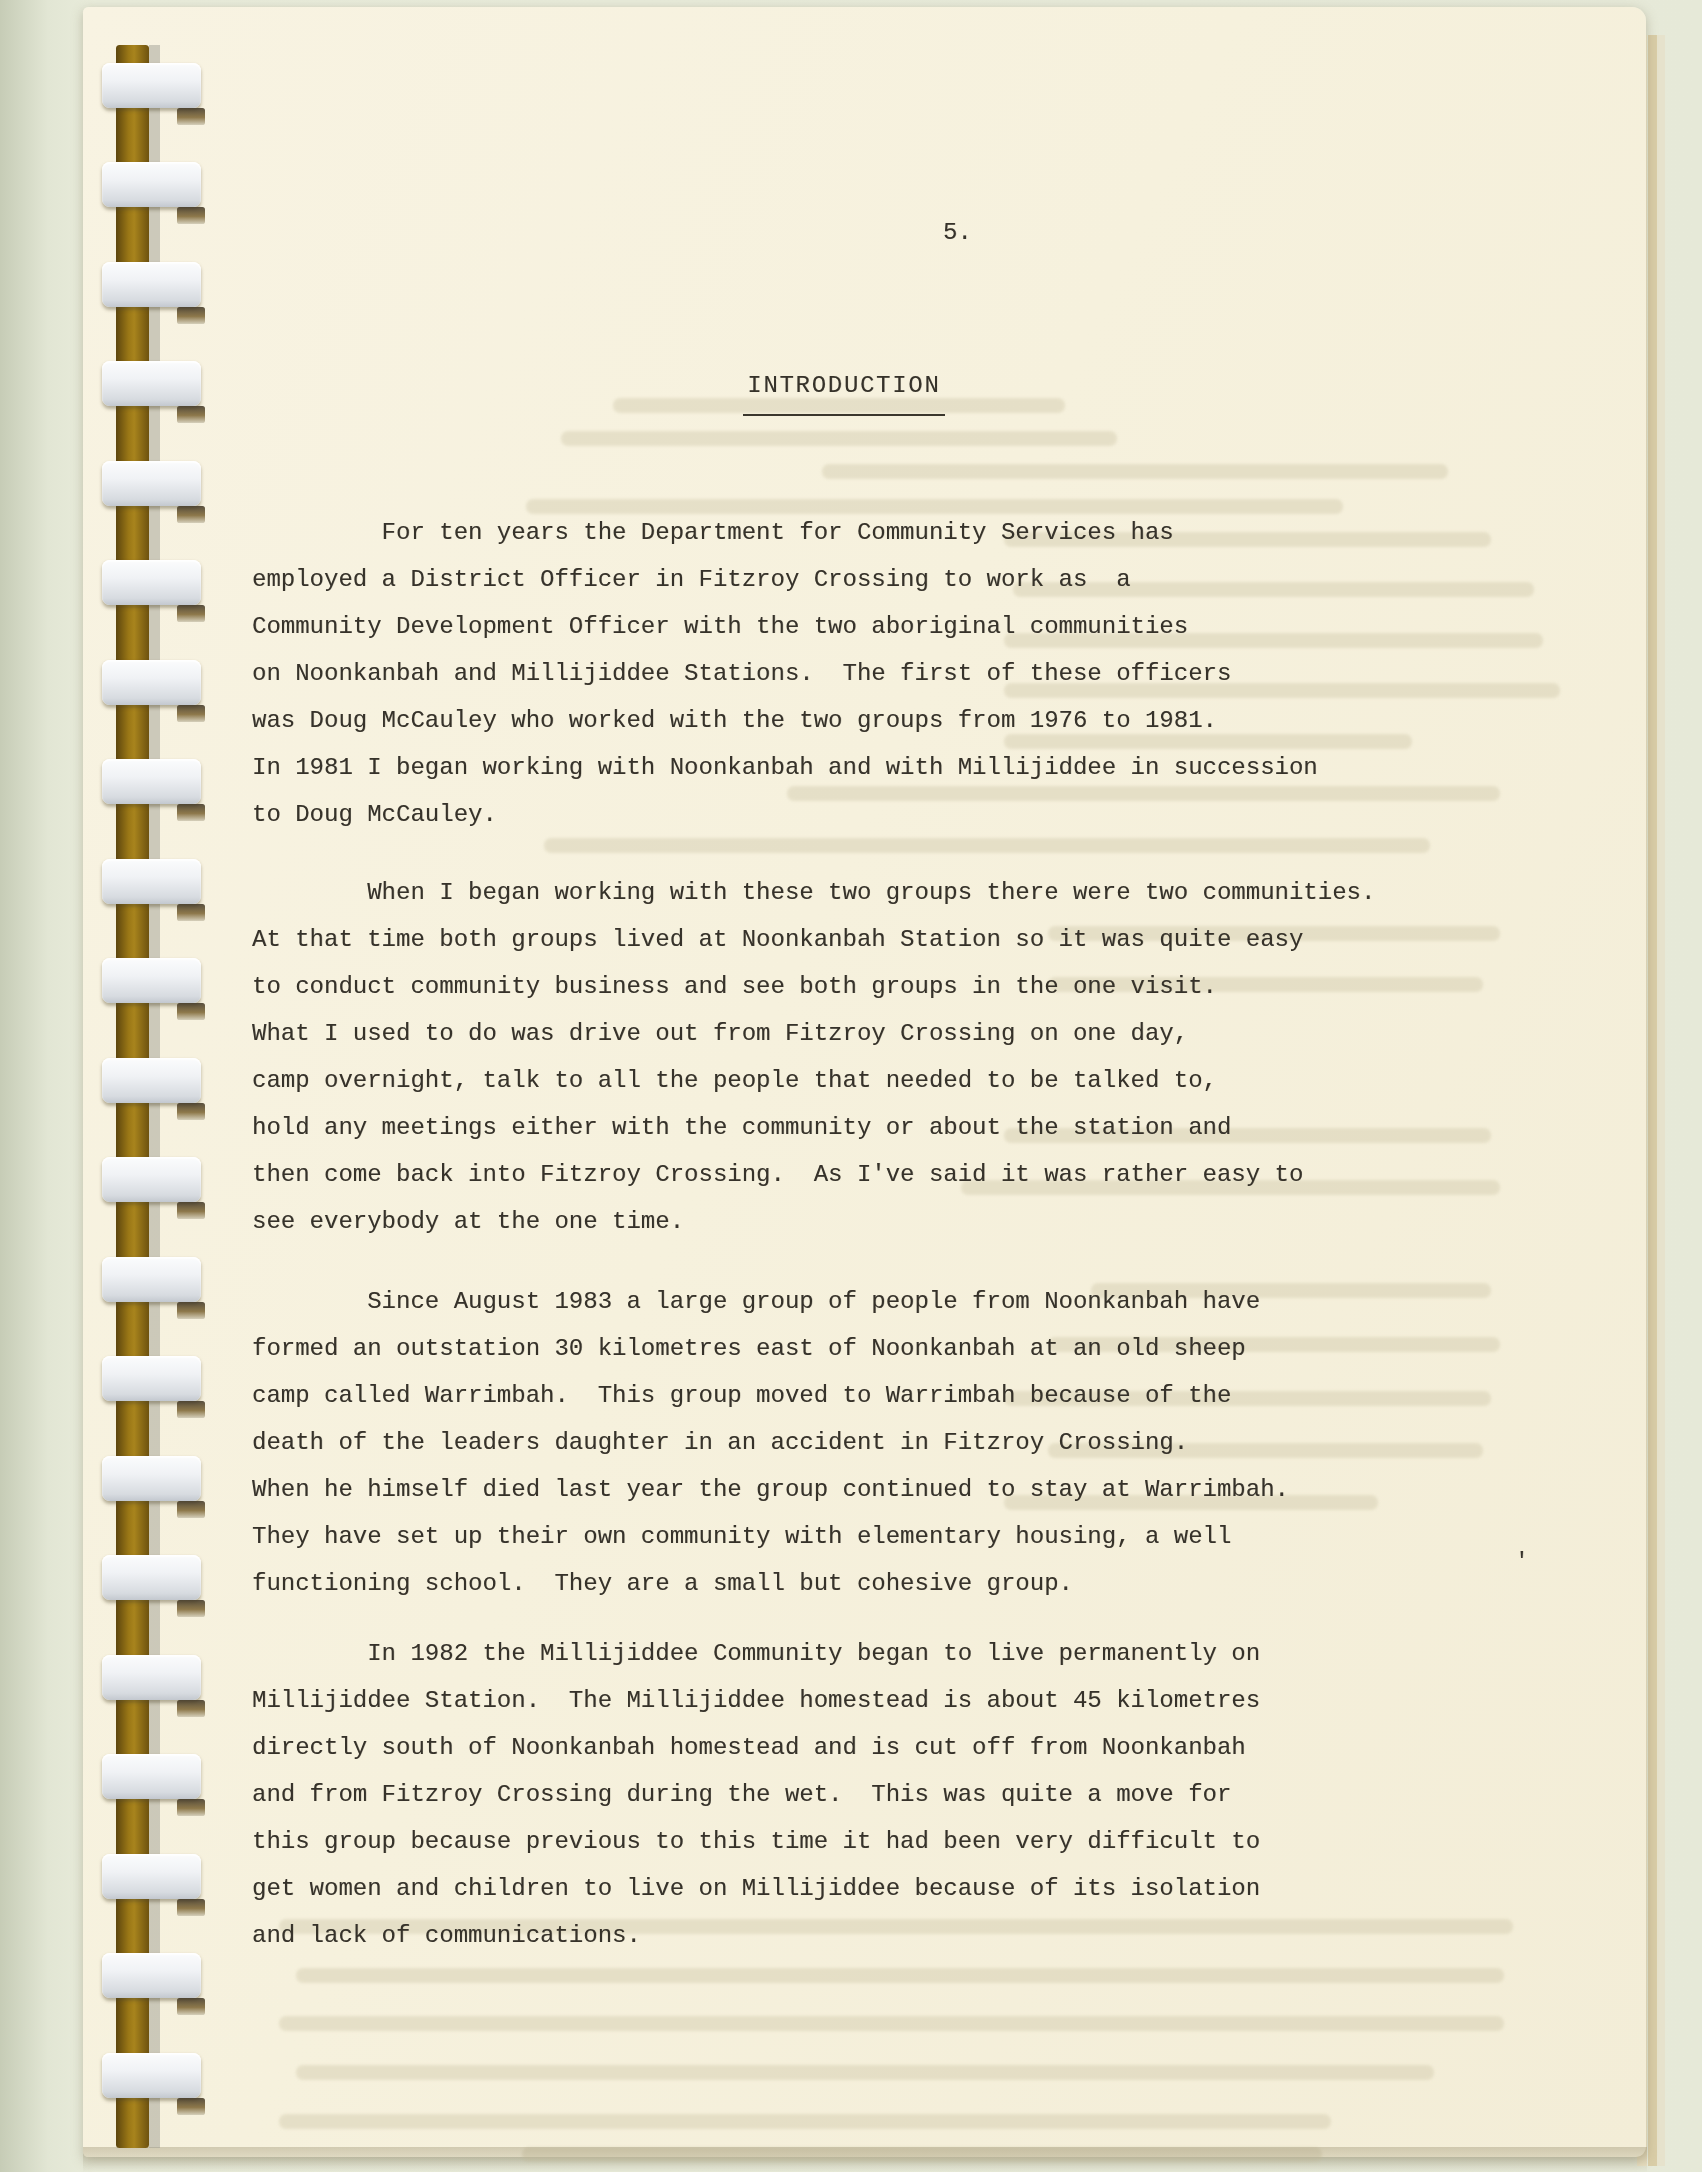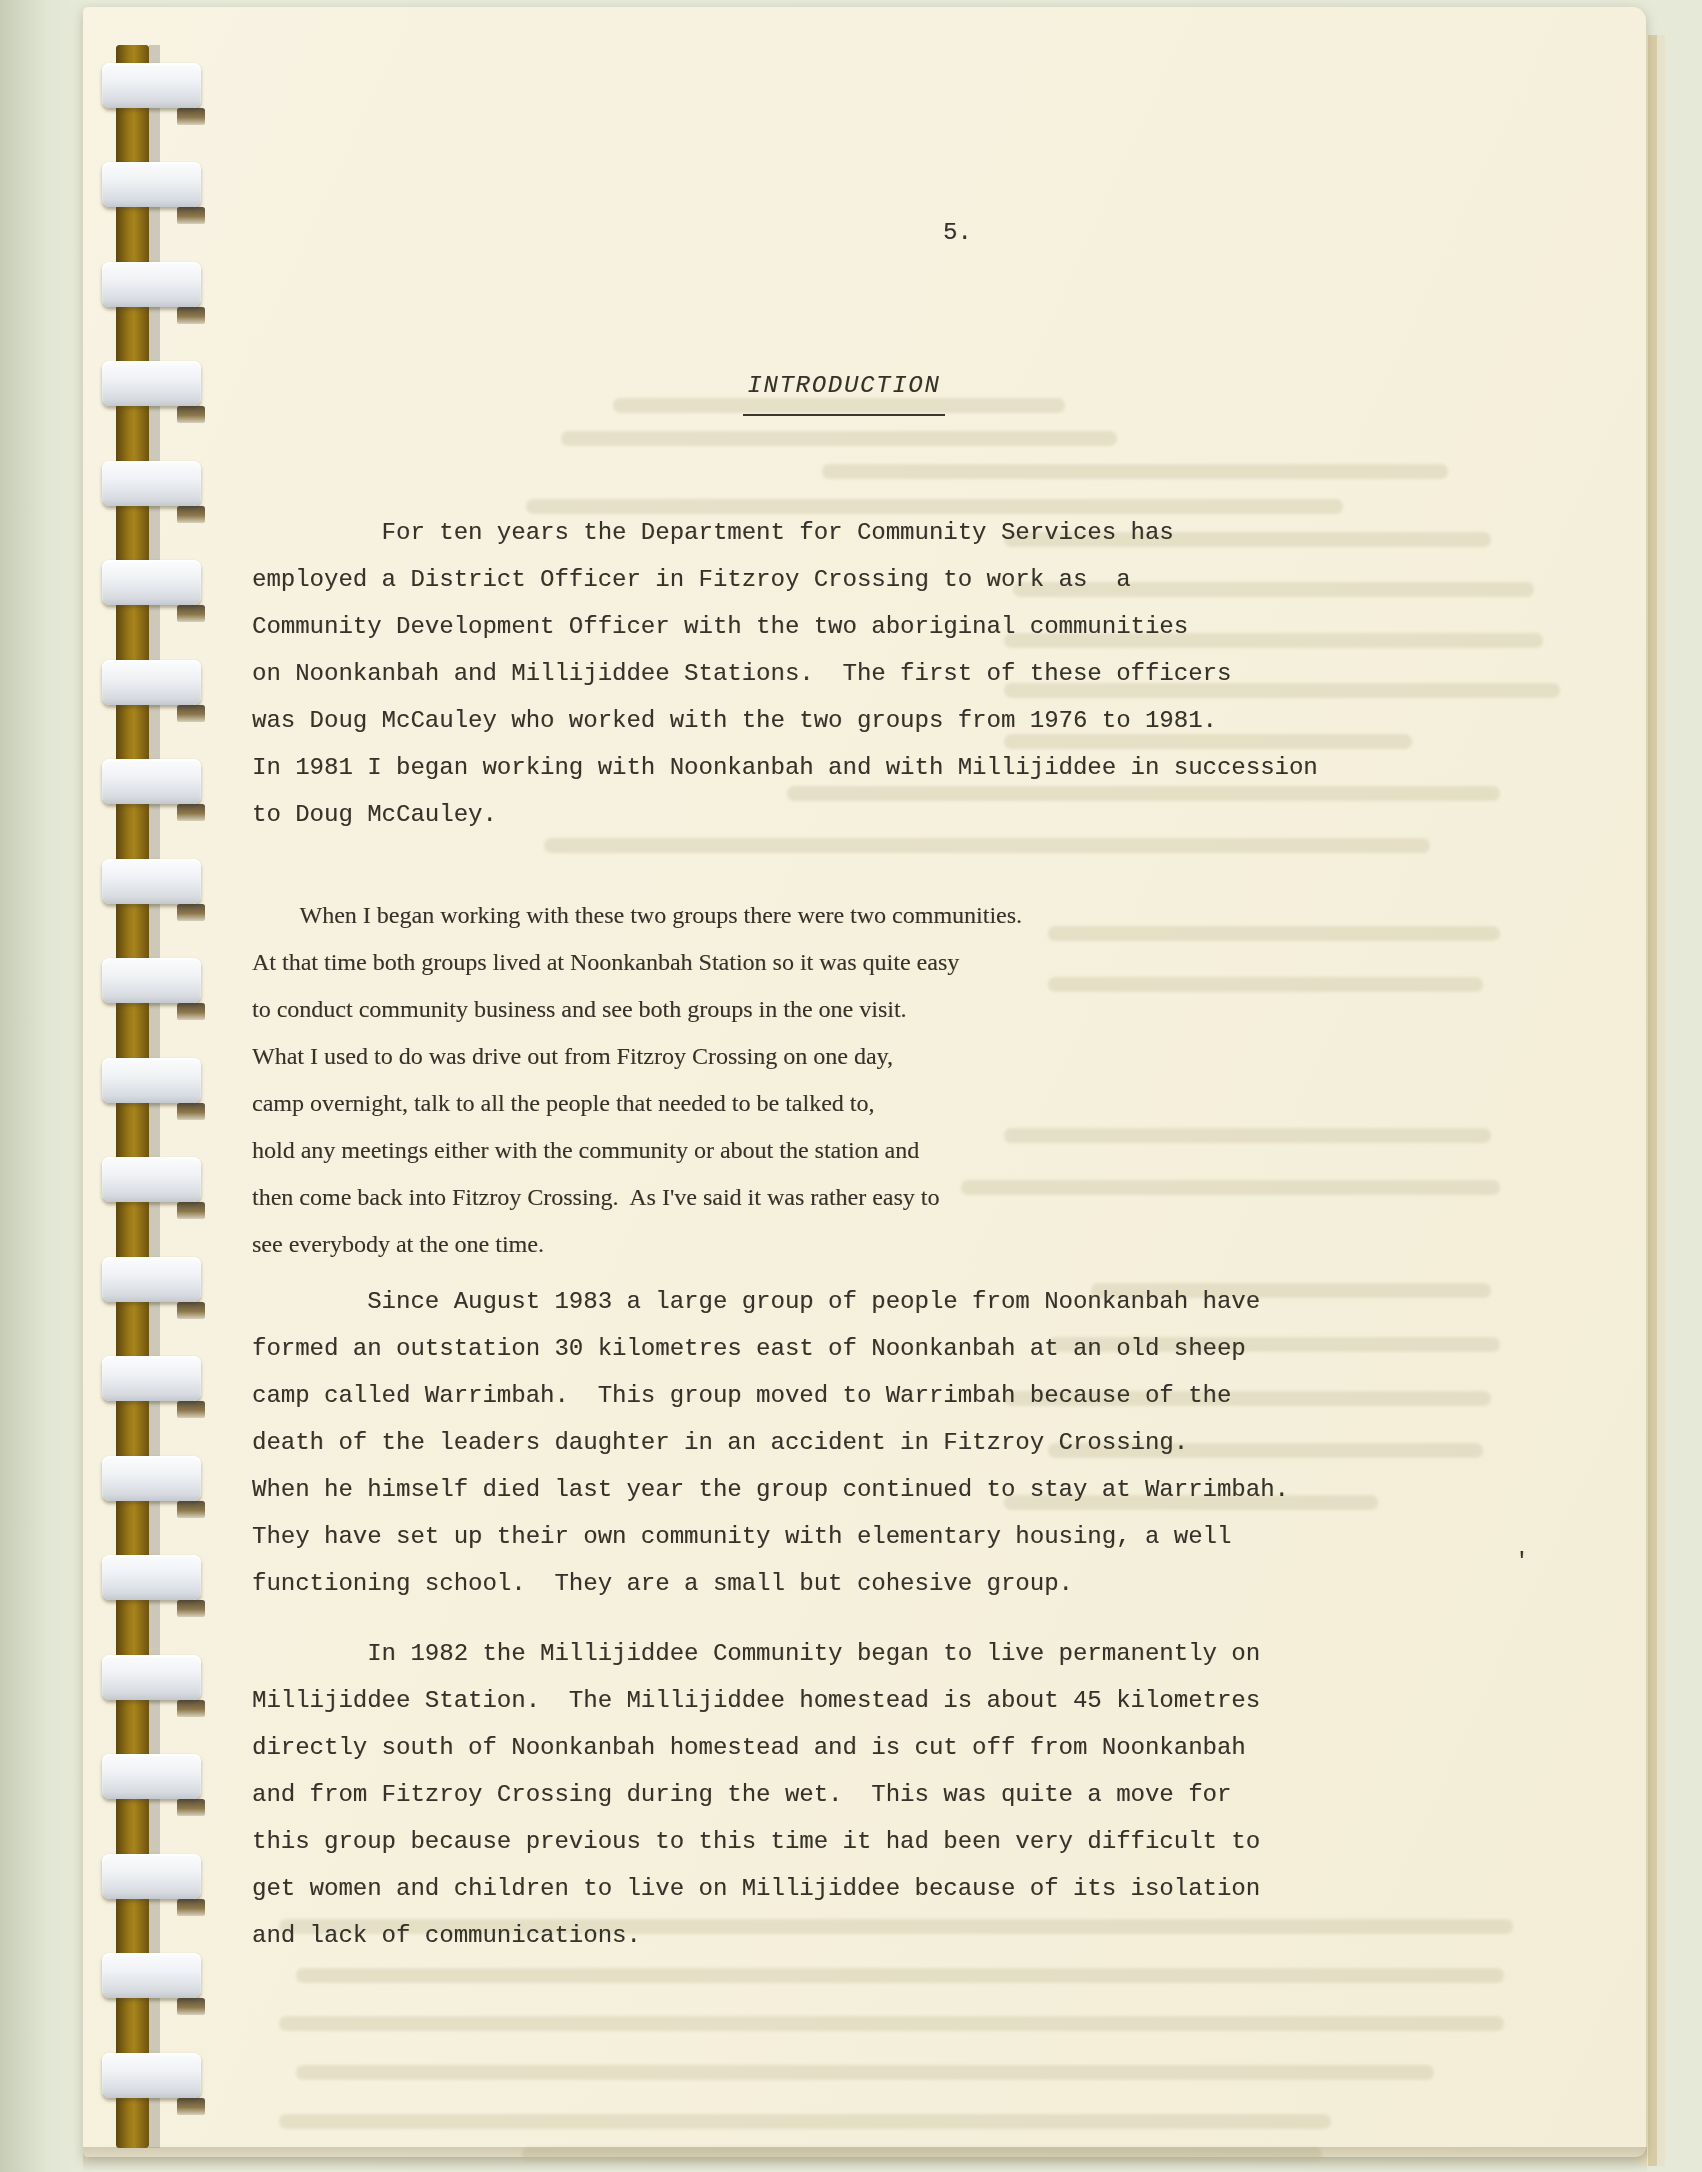--- a/index.html
+++ b/index.html
@@ -22,25 +22,25 @@
   .stack-edge.e3{left:1657px;width:7.8px;background:#e6e2cc;}
   
   .type{
     position:absolute;color:#36322a;font-size:24px;line-height:47px;
     white-space:pre;letter-spacing:0;
     text-shadow:0.4px 0.4px 0 rgba(54,50,42,.30);
   }
   .page-number{left:860px;top:202px;}
   .doc-title{
     left:660px;top:355px;padding:0 4.3px 5.2px 4.3px;
-    border-bottom:2.6px solid #3b372d;letter-spacing:1.7px;font-style:italic;
+    border-bottom:2.6px solid #3b372d;letter-spacing:1.7px;
   }
   .para{left:169px;width:1356px;}
   .p1{top:502px;}
-  .p2{top:885px;font-family:Liberation Serif, serif;}
+  .p2{top:862px;}
   .p3{top:1271px;}
   .p4{top:1623px;}
   .stray-mark{left:1432px;top:1531px;font-size:22.6px;}
   
   .spine{
     position:absolute;left:116px;top:45px;width:33px;height:2103px;
     background:linear-gradient(90deg,#5c450e 0%,#9a7716 38%,#a8841d 55%,#6e520f 100%);
     border-radius:3.5px;
   }
   .spine-gap{

